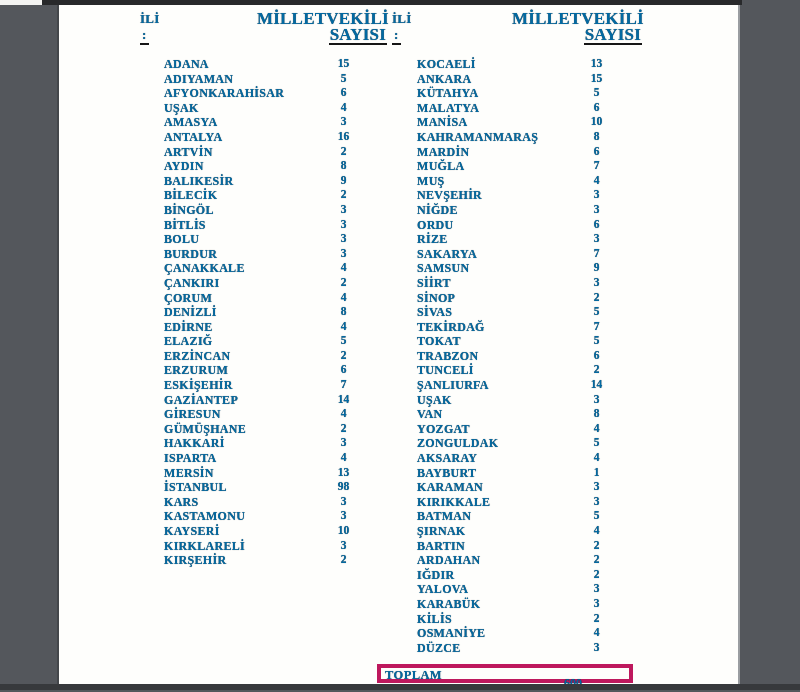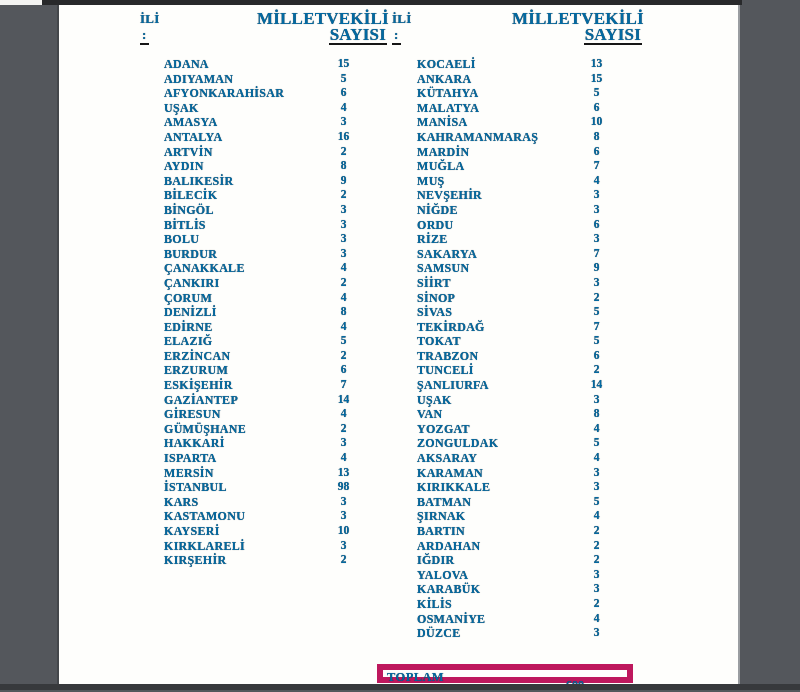--- a/index.html
+++ b/index.html
@@ -26,21 +26,21 @@
   .hdr-count.right{left:453px;}
   .hdr-count .u{display:inline-block;border-bottom:2px solid #161616;padding:0 1px;}
   .col{position:absolute;top:51px;width:230px;margin-left:24px;}
   .col.left{left:81px;}
   .col.right{left:334px;}
   .row{position:relative;height:14.6px;line-height:14.6px;white-space:nowrap;}
   .prov{font-size:12px;font-weight:bold;letter-spacing:0.3px;}
   .num{position:absolute;left:157px;top:0;width:45px;text-align:center;font-size:11.5px;font-weight:bold;}
   .total-box{
     position:absolute;left:318px;top:659px;width:256px;height:19px;box-sizing:border-box;
-    border:6px solid #be185d;background:#fefefc;line-height:15px;
+    border:4px solid #be185d;background:#fefefc;line-height:15px;
   }
   .total-label{position:absolute;left:4px;top:0;font-size:12.5px;font-weight:bold;letter-spacing:0.4px;line-height:15px;}
   .total-value{position:absolute;left:170px;top:0;width:44px;text-align:center;font-size:12px;font-weight:bold;line-height:15px;margin-top:8px;}
 </style>
 </head>
 <body>
 
 <div class="top-white-patch"></div>
 <div class="top-bar"></div>
 
@@ -125,20 +125,21 @@
       <div class="row"><span class="prov">TEKİRDAĞ</span><span class="num">7</span></div>
       <div class="row"><span class="prov">TOKAT</span><span class="num">5</span></div>
       <div class="row"><span class="prov">TRABZON</span><span class="num">6</span></div>
       <div class="row"><span class="prov">TUNCELİ</span><span class="num">2</span></div>
       <div class="row"><span class="prov">ŞANLIURFA</span><span class="num">14</span></div>
       <div class="row"><span class="prov">UŞAK</span><span class="num">3</span></div>
       <div class="row"><span class="prov">VAN</span><span class="num">8</span></div>
       <div class="row"><span class="prov">YOZGAT</span><span class="num">4</span></div>
       <div class="row"><span class="prov">ZONGULDAK</span><span class="num">5</span></div>
       <div class="row"><span class="prov">AKSARAY</span><span class="num">4</span></div>
+      <div class="row"><span class="prov">BAYBURT</span><span class="num">1</span></div>
       <div class="row"><span class="prov">KARAMAN</span><span class="num">3</span></div>
       <div class="row"><span class="prov">KIRIKKALE</span><span class="num">3</span></div>
       <div class="row"><span class="prov">BATMAN</span><span class="num">5</span></div>
       <div class="row"><span class="prov">ŞIRNAK</span><span class="num">4</span></div>
       <div class="row"><span class="prov">BARTIN</span><span class="num">2</span></div>
       <div class="row"><span class="prov">ARDAHAN</span><span class="num">2</span></div>
       <div class="row"><span class="prov">IĞDIR</span><span class="num">2</span></div>
       <div class="row"><span class="prov">YALOVA</span><span class="num">3</span></div>
       <div class="row"><span class="prov">KARABÜK</span><span class="num">3</span></div>
       <div class="row"><span class="prov">KİLİS</span><span class="num">2</span></div>

